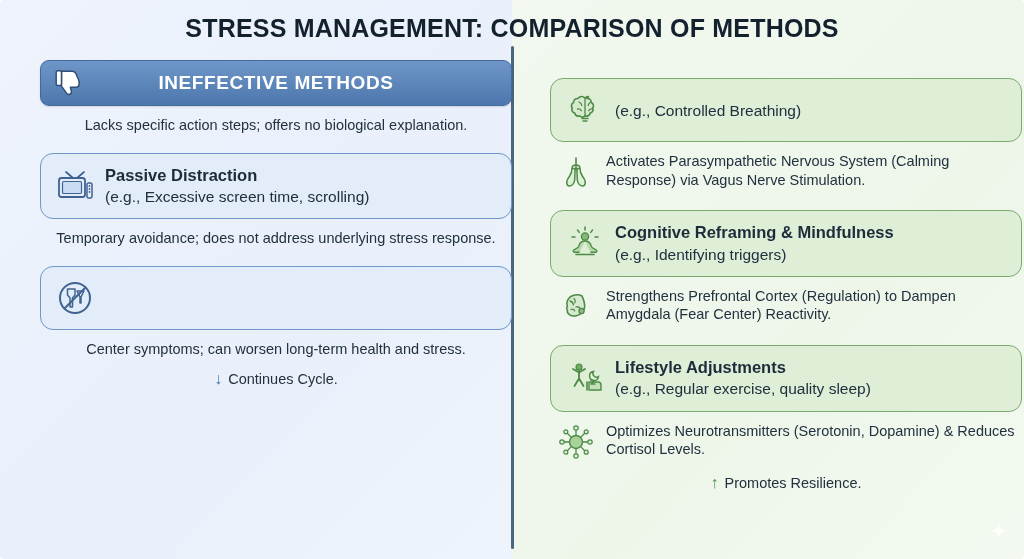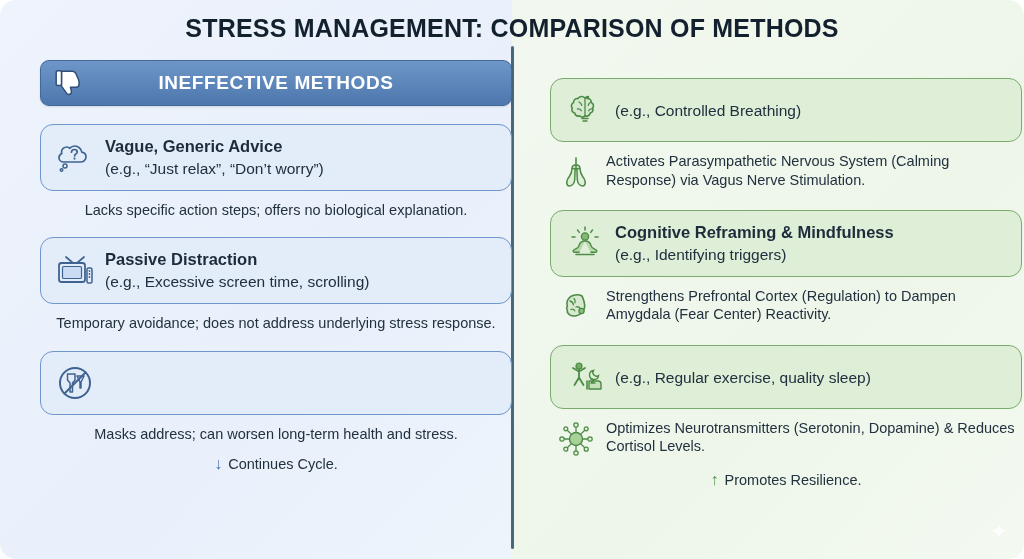--- a/index.html
+++ b/index.html
@@ -6,21 +6,21 @@
   html, body { margin:0; padding:0; }
   body {
     width:1024px; height:559px;
     font-family:"Liberation Sans", sans-serif;
     background:#ffffff;
     overflow:hidden;
   }
   .infographic {
     position:relative;
     width:1024px; height:559px;
-    border-radius:16px;
+    border-radius:4px;
     overflow:hidden;
   }
   .bg-left, .bg-right {
     position:absolute; top:0; bottom:0;
   }
   .bg-left { left:0; width:512px; background:linear-gradient(135deg,#eef3fc 0%, #e9f0fb 60%, #edf4fb 100%); }
   .bg-right { left:512px; width:512px; background:linear-gradient(135deg,#f2f8ef 0%, #eef6ea 60%, #f3f9f0 100%); }
   .divider {
     position:absolute; left:511px; top:46px; bottom:10px; width:3px;
     background:#2b4d66; opacity:.85; border-radius:2px;
@@ -105,33 +105,20 @@
     <div class="col-header left">
       <span class="hdr-icon l">
         <svg viewBox="0 0 32 32" width="34" height="34">
           <path d="M8 4h10c1.6 0 3 .9 3.6 2.3l2.6 6c.2.5.3 1 .3 1.5v2.4c0 1.6-1.3 2.9-2.9 2.9h-5.2l.9 3.6c.4 1.6-.8 3.2-2.5 3.2-.9 0-1.7-.5-2.1-1.3L8 18V4z" fill="#ffffff" stroke="#2f4f77" stroke-width="1.4" stroke-linejoin="round"></path>
           <rect x="3" y="3.5" width="5" height="14" rx="1.4" fill="#ffffff" stroke="#2f4f77" stroke-width="1.4"></rect>
         </svg>
       </span>
       <span>INEFFECTIVE METHODS</span>
     </div>
 
-    <div class="card left">
-      <span class="card-icon">
-        <svg viewBox="0 0 40 40" width="40" height="40">
-          <path d="M12 10c-3 0-5.5 2.2-5.5 5 0 .6.1 1.1.3 1.6C5.1 17.4 4 18.9 4 20.7 4 23 6 25 8.5 25h17C28.5 25 31 22.8 31 20c0-2.4-1.8-4.4-4.2-4.8C26.3 11.8 23.4 9 19.8 9c-2 0-3.8.9-5 2.3C14 10.5 13 10 12 10z" fill="none" stroke="#3f6391" stroke-width="1.7" stroke-linejoin="round"></path>
-          <path d="M16.5 15.2c0-1.6 1.3-2.7 2.9-2.7 1.6 0 2.8 1 2.8 2.4 0 2-2.6 2.1-2.6 4.1" fill="none" stroke="#3f6391" stroke-width="1.7" stroke-linecap="round"></path>
-          <circle cx="19.5" cy="21.6" r="1.1" fill="#3f6391"></circle>
-          <circle cx="10" cy="29" r="2" fill="none" stroke="#3f6391" stroke-width="1.5"></circle>
-          <circle cx="6.5" cy="33" r="1.3" fill="none" stroke="#3f6391" stroke-width="1.4"></circle>
-        </svg>
-      </span>
-      <div class="card-title">Vague, Generic Advice</div>
-      <div class="card-sub">(e.g., “Just relax”, “Don’t worry”)</div>
-    </div>
     <div class="note note-left">
       <div class="note-text center">Lacks specific action steps; offers no biological explanation.</div>
     </div>
 
     <div class="card left">
       <span class="card-icon">
         <svg viewBox="0 0 40 40" width="40" height="40">
           <path d="M11 6l7 6M29 6l-7 6" stroke="#3f6391" stroke-width="1.7" fill="none" stroke-linecap="round"></path>
           <rect x="4" y="12" width="26" height="19" rx="2.5" fill="none" stroke="#3f6391" stroke-width="1.8"></rect>
           <rect x="7.5" y="15.5" width="19" height="12" rx="1.2" fill="#c9dcf3" stroke="#3f6391" stroke-width="1.2"></rect>
@@ -152,21 +139,21 @@
       <span class="card-icon">
         <svg viewBox="0 0 40 40" width="40" height="40">
           <circle cx="20" cy="20" r="15" fill="none" stroke="#3f6391" stroke-width="2"></circle>
           <path d="M9.5 30.5L30.5 9.5" stroke="#3f6391" stroke-width="2" stroke-linecap="round"></path>
           <path d="M15 11h5v6l-2.5 3v9h-2.5v-9L12.5 17v-6z" fill="none" stroke="#3f6391" stroke-width="1.5" stroke-linejoin="round"></path>
           <path d="M22 13h7l-3 6v6h-1v-6z" fill="none" stroke="#3f6391" stroke-width="1.5" stroke-linejoin="round"></path>
         </svg>
       </span>
     </div>
     <div class="note note-left">
-      <div class="note-text center">Masks address; can worsen long-term health and stress.</div>
+      <div class="note-text center">Center symptoms; can worsen long-term health and stress.</div>
     </div>
 
     <div class="footer-note">
       <span class="arrow-down">↓</span>
       <span>Continues Cycle.</span>
     </div>
   </div>
 
   <div class="col col-right">
 
@@ -220,20 +207,21 @@
       <span class="card-icon">
         <svg viewBox="0 0 40 40" width="40" height="40">
           <circle cx="14" cy="9" r="3" fill="#6fae62" stroke="#4c8a45" stroke-width="1.2"></circle>
           <path d="M14 12.5v8M14 14.5L8 11M14 14.5L20 11M14 20.5L9.5 28M14 20.5L18.5 28" fill="none" stroke="#4c8a45" stroke-width="1.8" stroke-linecap="round"></path>
           <path d="M24 32h12v-5c0-1.6-1.3-3-3-3h-9z" fill="#c7e0bb" stroke="#4c8a45" stroke-width="1.4" stroke-linejoin="round"></path>
           <path d="M22 24v8" stroke="#4c8a45" stroke-width="1.6" stroke-linecap="round"></path>
           <path d="M26 22h4l-4 4h4" fill="none" stroke="#4c8a45" stroke-width="1.3" stroke-linecap="round" stroke-linejoin="round"></path>
           <path d="M28.5 13.5a4.5 4.5 0 1 0 5 5 3.6 3.6 0 0 1-5-5z" fill="#dff0d8" stroke="#4c8a45" stroke-width="1.4"></path>
         </svg>
       </span>
+      <div class="card-title">Lifestyle Adjustments</div>
       <div class="card-sub">(e.g., Regular exercise, quality sleep)</div>
     </div>
     <div class="note">
       <span class="note-icon">
         <svg viewBox="0 0 40 40" width="40" height="40">
           <circle cx="20" cy="20" r="6.5" fill="#a9d29a" stroke="#4c8a45" stroke-width="1.4"></circle>
           <path d="M20 13.5V7M20 26.5V33M13.5 20H7M26.5 20H33M15.4 15.4l-4.6-4.6M24.6 24.6l4.6 4.6M24.6 15.4l4.6-4.6M15.4 24.6l-4.6 4.6" stroke="#4c8a45" stroke-width="1.3"></path>
           <circle cx="20" cy="6" r="2.2" fill="#dff0d8" stroke="#4c8a45" stroke-width="1.2"></circle>
           <circle cx="20" cy="34" r="2.2" fill="#dff0d8" stroke="#4c8a45" stroke-width="1.2"></circle>
           <circle cx="6" cy="20" r="2.2" fill="#dff0d8" stroke="#4c8a45" stroke-width="1.2"></circle>

